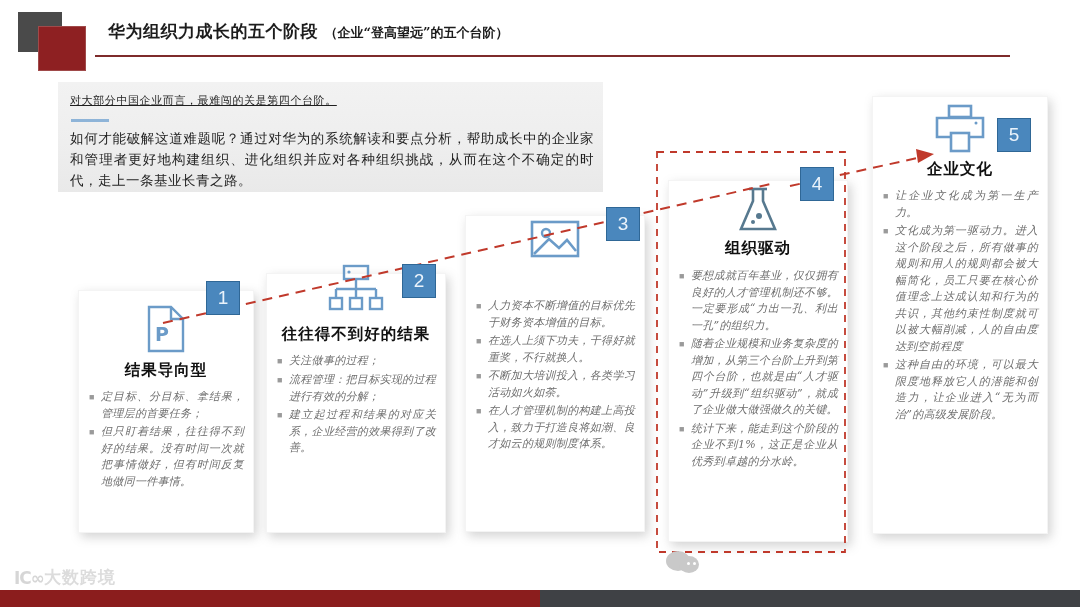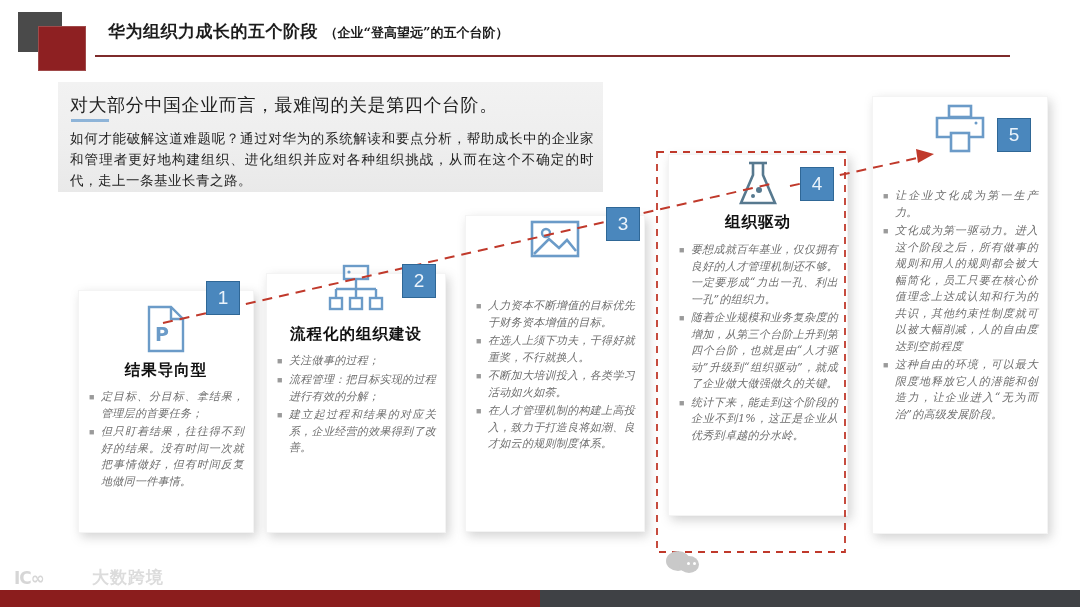--- a/index.html
+++ b/index.html
@@ -35,21 +35,21 @@
   }
 
   
   .intro {
     position: absolute; left: 58px; top: 82px; width: 545px; height: 110px;
     background: linear-gradient(180deg,#f2f2f2 0%, #eeeeee 55%, #e9e9e9 100%);
   }
   .intro-line1 {
     position: absolute; left: 12px; top: 11px;
     font-family: "DejaVu Serif", "Liberation Serif", serif;
-    font-size: 18px; color: #1f1f1f; letter-spacing: 0.6px;
+    font-size: 11px; color: #1f1f1f; letter-spacing: 0.6px; text-decoration: underline;
   }
   .intro-divider {
     position: absolute; left: 13px; top: 37px; width: 38px; height: 3px;
     background: #8eb4d8;
   }
   .intro-body {
     position: absolute; left: 12px; top: 46px; width: 524px;
     font-family: Liberation Sans, sans-serif;
     font-size: 13.5px; line-height: 21px; color: #1f1f1f; letter-spacing: 0.5px;
     text-align: justify;
@@ -121,21 +121,21 @@
   .brand {
     position: absolute; left: 14px; top: 566px;
     display: flex; align-items: center; 
   }
   .brand-mark {
     font-family: "DejaVu Sans", sans-serif; font-size: 17px; font-weight: 700;
     color: #d6d6d6; letter-spacing: -1px;
   }
   .brand-text {
     font-family: "DejaVu Sans", sans-serif; font-size: 17px; font-weight: 700;
-    color: #dcdcdc; letter-spacing: 1px; margin-left: 48px;
+    color: #dcdcdc; letter-spacing: 1px;
   }
 </style>
 </head>
 <body>
 
 <div id="slide">
 
   <div class="logo-sq-gray"></div>
   <div class="logo-sq-red"></div>
 
@@ -180,21 +180,21 @@
         <line x1="31" y1="15" x2="31" y2="25" stroke="#6b9bc8" stroke-width="2.4"></line>
         <line x1="11" y1="25" x2="51" y2="25" stroke="#6b9bc8" stroke-width="2.4"></line>
         <line x1="11" y1="25" x2="11" y2="34" stroke="#6b9bc8" stroke-width="2.4"></line>
         <line x1="31" y1="25" x2="31" y2="34" stroke="#6b9bc8" stroke-width="2.4"></line>
         <line x1="51" y1="25" x2="51" y2="34" stroke="#6b9bc8" stroke-width="2.4"></line>
         <rect x="5" y="34" width="12" height="11" fill="none" stroke="#6b9bc8" stroke-width="2.4"></rect>
         <rect x="25" y="34" width="12" height="11" fill="none" stroke="#6b9bc8" stroke-width="2.4"></rect>
         <rect x="45" y="34" width="12" height="11" fill="none" stroke="#6b9bc8" stroke-width="2.4"></rect>
       </svg>
     </div>
-    <div class="card-title" style="top:50px;">流程化的组织建设</div>
+    <div class="card-title" style="top:50px;">往往得不到好的结果</div>
     <div class="card-body" style="top:79px;">
       <div class="bullet-row">
         <div class="bullet-mark">■</div>
         <div class="bullet-text">关注做事的过程；</div>
       </div>
       <div class="bullet-row">
         <div class="bullet-mark">■</div>
         <div class="bullet-text">流程管理：把目标实现的过程进行有效的分解；</div>
       </div>
       <div class="bullet-row">
@@ -225,21 +225,21 @@
         <div class="bullet-mark">■</div>
         <div class="bullet-text">不断加大培训投入，各类学习活动如火如荼。</div>
       </div>
       <div class="bullet-row">
         <div class="bullet-mark">■</div>
         <div class="bullet-text">在人才管理机制的构建上高投入，致力于打造良将如潮、良才如云的规则制度体系。</div>
       </div>
     </div>
   </div>
 
-  <div class="card" style="left:668px; top:154px; width:180px; height:362px;">
+  <div class="card" style="left:668px; top:180px; width:180px; height:362px;">
     <div class="card-icon" style="top:4px;">
       <svg width="48" height="50" viewBox="0 0 48 50" aria-hidden="true">
         <line x1="15" y1="4" x2="33" y2="4" stroke="#57798f" stroke-width="2.6"></line>
         <path d="M19 4 V16 L7 44 H41 L29 16 V4" fill="none" stroke="#57798f" stroke-width="2.6"></path>
         <circle cx="25" cy="31" r="3" fill="#57798f"></circle>
         <circle cx="19" cy="37" r="2" fill="#57798f"></circle>
       </svg>
     </div>
     <div class="card-title" style="top:57px;">组织驱动</div>
     <div class="card-body" style="top:87px;">
@@ -260,20 +260,21 @@
 
   <div class="card card5" style="left:872px; top:96px; width:176px; height:438px;">
     <div class="card-icon" style="top:6px;">
       <svg width="58" height="52" viewBox="0 0 58 52" aria-hidden="true">
         <rect x="18" y="3" width="22" height="11" fill="none" stroke="#6b9bc8" stroke-width="2.6"></rect>
         <path d="M6 15 H52 V34 H6 Z" fill="none" stroke="#6b9bc8" stroke-width="2.6"></path>
         <rect x="20" y="30" width="18" height="18" fill="#ffffff" stroke="#6b9bc8" stroke-width="2.6"></rect>
         <circle cx="45" cy="20" r="1.5" fill="#6b9bc8"></circle>
       </svg>
     </div>
+    <div class="card-title" style="top:62px;">企业文化</div>
     <div class="card-body" style="top:91px;">
       <div class="bullet-row">
         <div class="bullet-mark">■</div>
         <div class="bullet-text">让企业文化成为第一生产力。</div>
       </div>
       <div class="bullet-row">
         <div class="bullet-mark">■</div>
         <div class="bullet-text">文化成为第一驱动力。进入这个阶段之后，所有做事的规则和用人的规则都会被大幅简化，员工只要在核心价值理念上达成认知和行为的共识，其他约束性制度就可以被大幅削减，人的自由度达到空前程度</div>
       </div>
       <div class="bullet-row">

